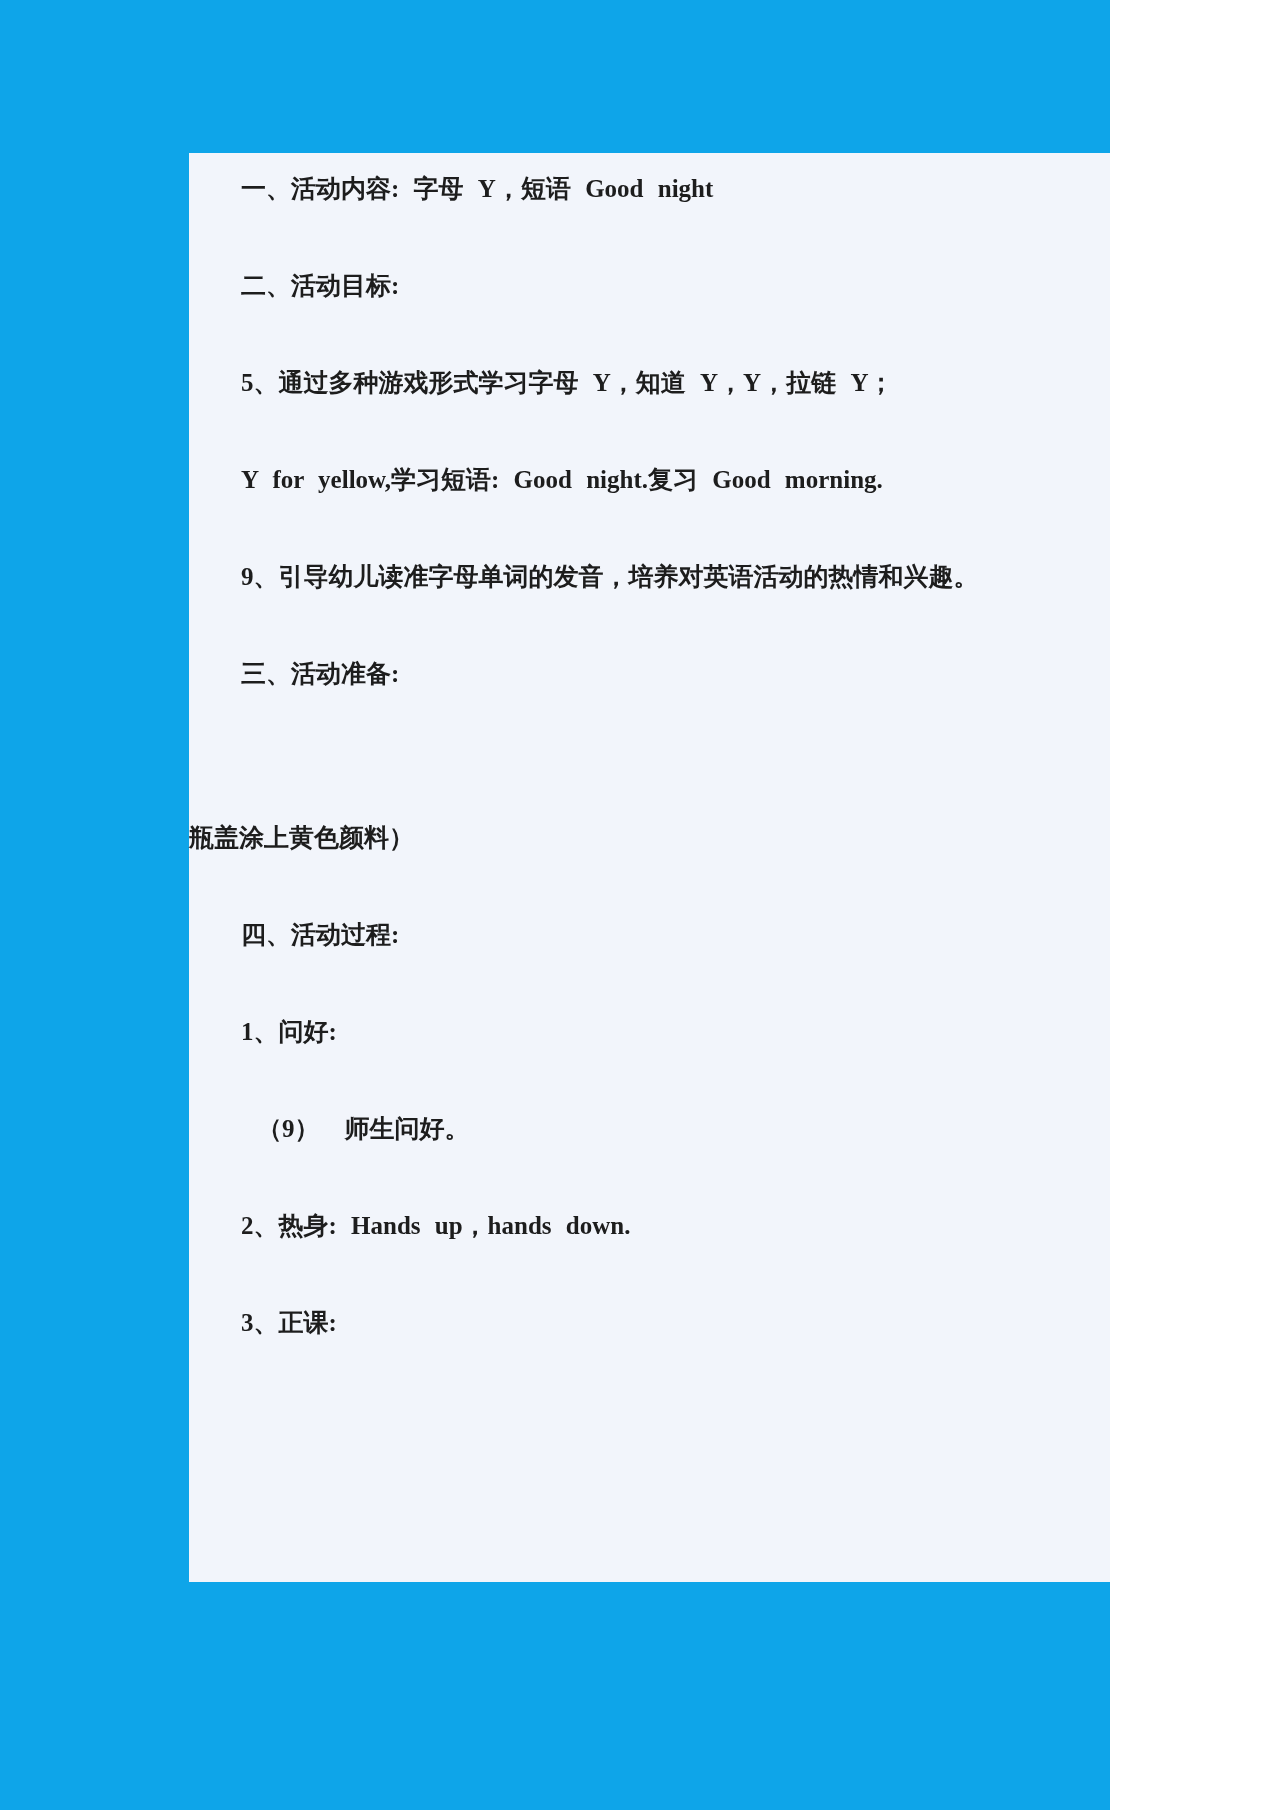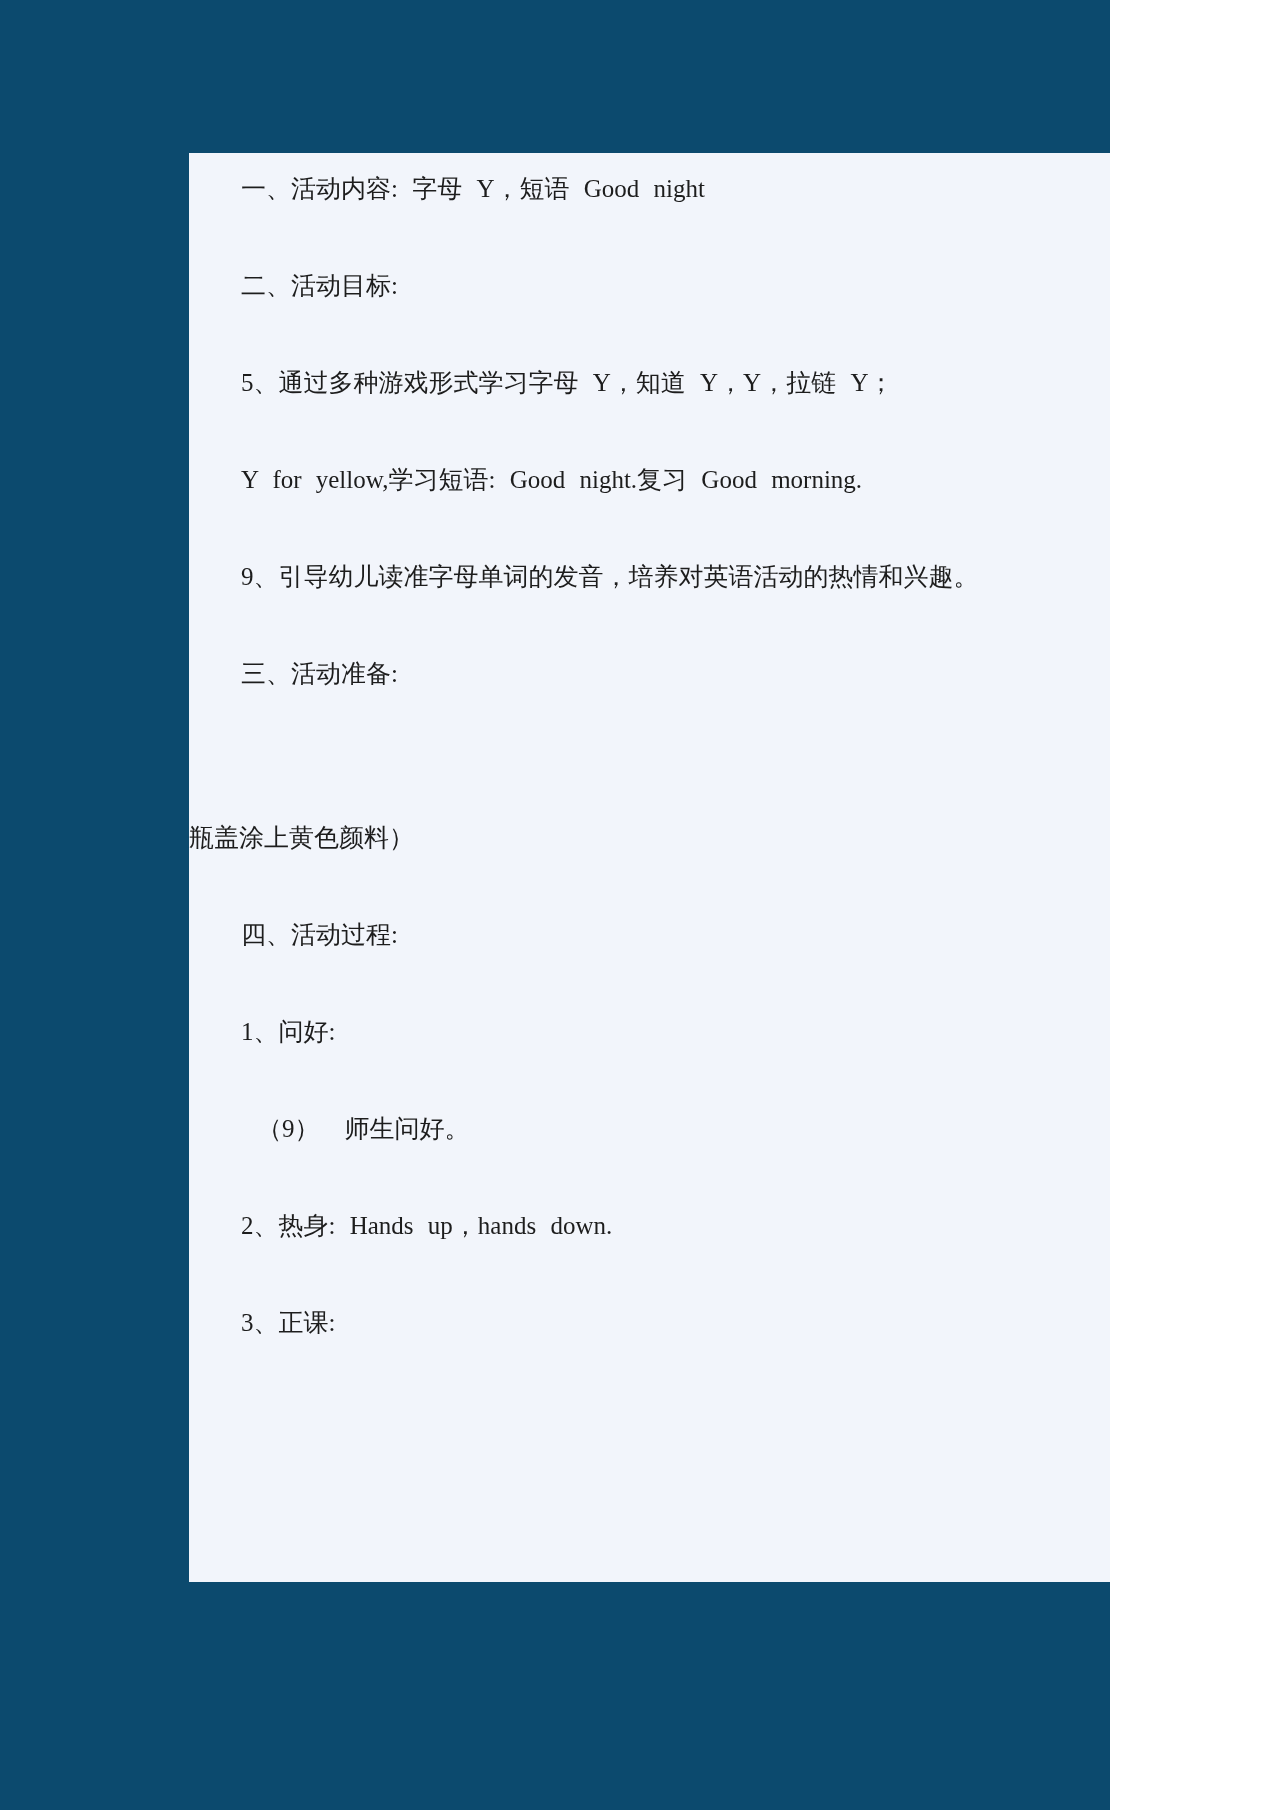--- a/index.html
+++ b/index.html
@@ -9,22 +9,23 @@
     background: #ffffff;
     width: 1280px;
     height: 1810px;
     position: relative;
     font-family: "Liberation Serif", "DejaVu Serif", serif;
   }
   .viewer {
     position: absolute;
     left: 0; top: 0;
     width: 1110px; height: 1810px;
-    background: #0c4a6e;
+    background: #0ea5e9;
     overflow: hidden;
+    font-weight: bold;
   }
   .paper {
     position: absolute;
     left: 189px;
     top: 153px;
     width: 974px;
     height: 1429px;
     background: #f2f5fb;
     color: #1d1d1d;
     font-size: 25px;

